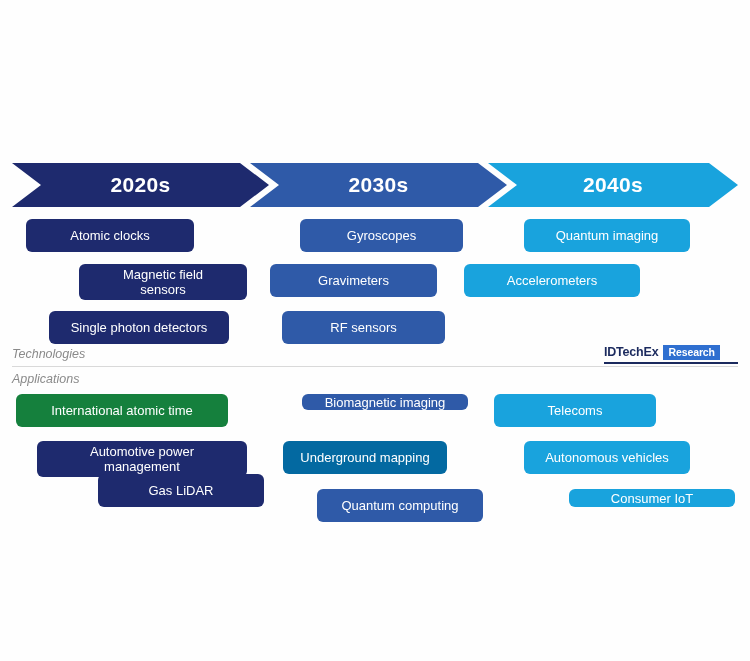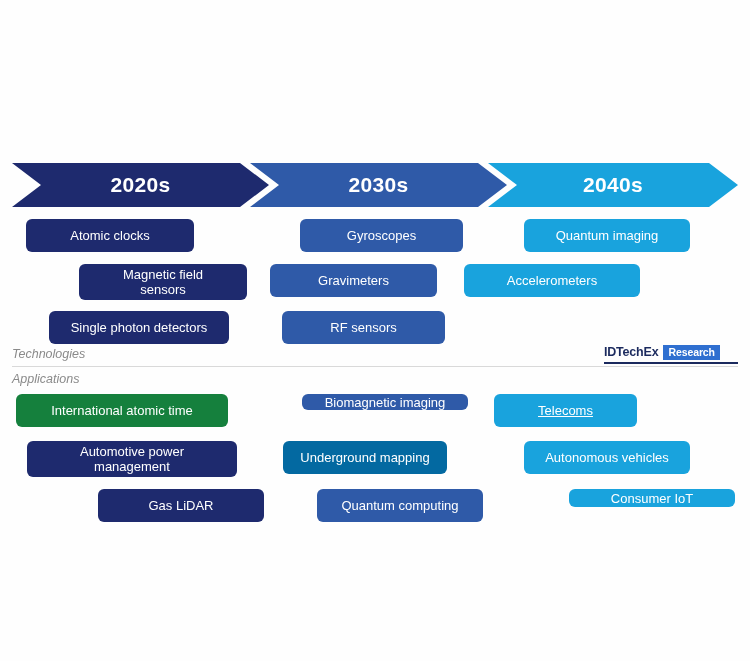--- a/index.html
+++ b/index.html
@@ -194,36 +194,36 @@
     </div>
 
   <div class="section-label" id="label-technologies" style="color: rgb(138, 138, 138);">Technologies</div>
   <div id="section-divider" style="background: rgb(217, 217, 217);"></div>
   <div class="section-label" id="label-applications" style="color: rgb(138, 138, 138);">Applications</div>
 
   <div id="applications-group">
       <div class="pill tone-dark" style="left: 16px; top: 394px; width: 212px; height: 33px; background: #15803d;">
         <span>International atomic time</span>
       </div>
-      <div class="pill tone-dark two-line" style="left: 27px; top: 441px; width: 210px; height: 36px; background: rgb(30, 42, 110);">
+      <div class="pill tone-dark two-line" style="left: 37px; top: 441px; width: 210px; height: 36px; background: rgb(30, 42, 110);">
         <span>Automotive power<br>management</span>
       </div>
-      <div class="pill tone-dark" style="left: 98px; top: 489px; width: 166px; height: 33px; background: rgb(30, 42, 110);">
+      <div class="pill tone-dark" style="left: 98px; top: 474px; width: 166px; height: 33px; background: rgb(30, 42, 110);">
         <span>Gas LiDAR</span>
       </div>
       <div class="pill tone-mid" style="left: 302px; top: 394px; width: 166px; height: 16px; background: rgb(47, 90, 168);">
         <span>Biomagnetic imaging</span>
       </div>
       <div class="pill tone-mid" style="left: 283px; top: 441px; width: 164px; height: 33px; background: #0369a1;">
         <span>Underground mapping</span>
       </div>
       <div class="pill tone-mid" style="left: 317px; top: 489px; width: 166px; height: 33px; background: rgb(47, 90, 168); justify-content: center;">
         <span>Quantum computing</span>
       </div>
-      <div class="pill tone-light" style="left: 494px; top: 394px; width: 143px; height: 33px; background: rgb(25, 163, 221); text-decoration: underline;">
+      <div class="pill tone-light" style="left: 494px; top: 394px; width: 162px; height: 33px; background: rgb(25, 163, 221);">
         <span>Telecoms</span>
       </div>
       <div class="pill tone-light" style="left: 524px; top: 441px; width: 166px; height: 33px; background: rgb(25, 163, 221);">
         <span>Autonomous vehicles</span>
       </div>
       <div class="pill tone-light" style="left: 569px; top: 489px; width: 166px; height: 18px; background: rgb(25, 163, 221);">
         <span>Consumer IoT</span>
       </div>
     </div>
 

